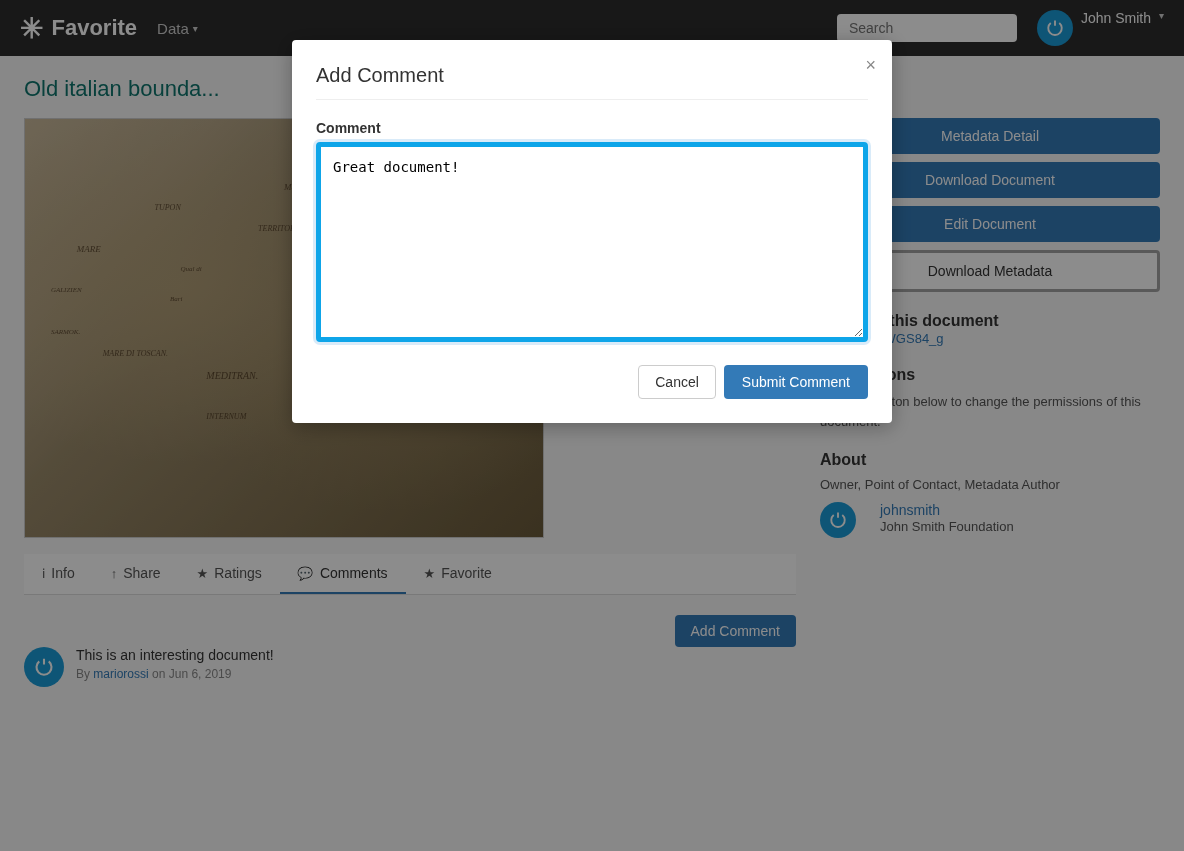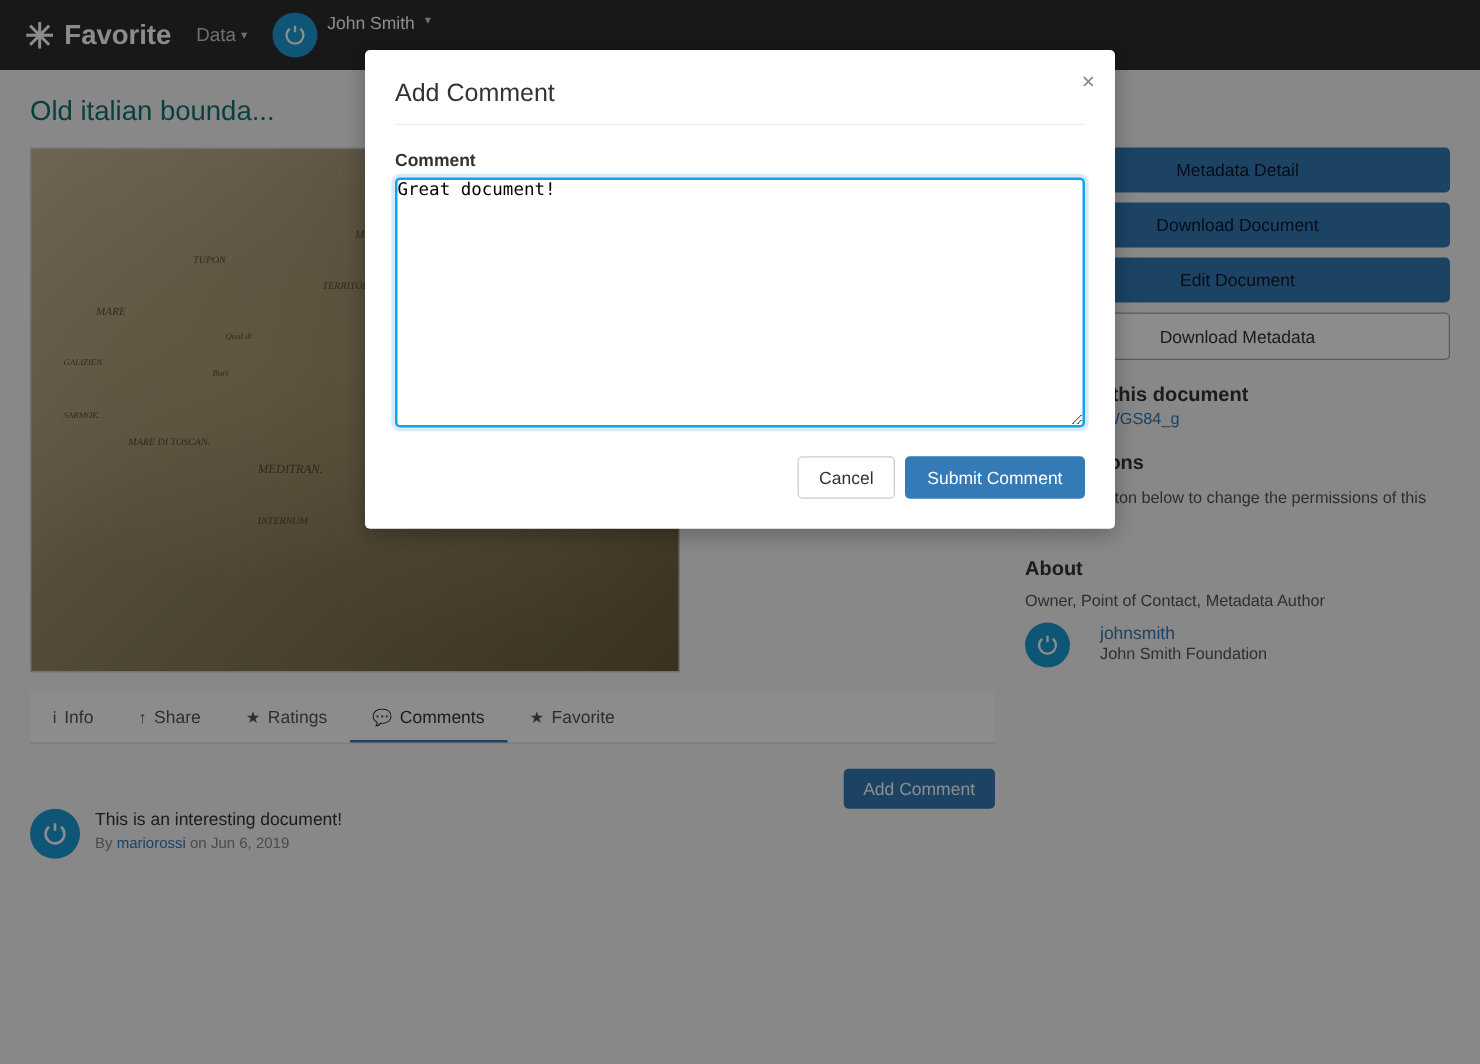--- a/index.html
+++ b/index.html
@@ -201,34 +201,34 @@
 
     
     .sidebar {
       width: 340px;
       flex-shrink: 0;
     }
     .sidebar-btn {
       display: block;
       width: 100%;
       background: #337ab7;
-      color: #0f172a;
+      color: #ffffff;
       border: none;
       border-radius: 4px;
       padding: 10px;
       font-size: 14px;
       cursor: pointer;
       text-align: center;
       margin-bottom: 8px;
       text-decoration: none;
     }
     .sidebar-btn.outline {
       background: white;
       color: #333;
-      border: 1px solid #a3a3a3;
+      border: 3px solid #a3a3a3;
     }
 
     .sidebar-section {
       margin-top: 20px;
     }
     .sidebar-section-title {
       font-size: 16px;
       font-weight: 600;
       margin-bottom: 8px;
       color: #333;
@@ -316,23 +316,23 @@
     }
     .modal-label {
       font-size: 14px;
       font-weight: 600;
       margin-bottom: 6px;
       color: #333;
     }
     .modal-textarea {
       width: 100%;
       height: 200px;
-      border: 2px solid #0ea5e9;
-      border-radius: 4px;
-      padding: 0;
+      border: 5px solid #0ea5e9;
+      border-radius: 4px;
+      padding: 12px;
       font-size: 14px;
       resize: vertical;
       outline: none;
       box-shadow: 0 0 0 3px rgba(102,175,233,0.25);
     }
     .modal-footer {
       display: flex;
       justify-content: flex-end;
       gap: 8px;
       margin-top: 20px;
@@ -376,20 +376,21 @@
 
 <nav class="navbar">
   <a class="navbar-brand">
     <span class="snowflake">✳</span>
     <span>Favorite</span>
   </a>
   <div class="navbar-data">
     <span>Data</span>
     <span style="font-size:10px;">▾</span>
   </div>
+  <input class="navbar-search" type="text" placeholder="Search" style="">
   <div class="navbar-user">
     <div class="navbar-avatar">
       <svg class="power-icon-svg-sm" viewBox="0 0 24 24">
         <path d="M12 2v7M6.3 5.3a9 9 0 1 0 11.4 0"></path>
       </svg>
     </div>
     <span class="navbar-username">John Smith</span>
     <span class="navbar-chevron">▾</span>
   </div>
 </nav>

